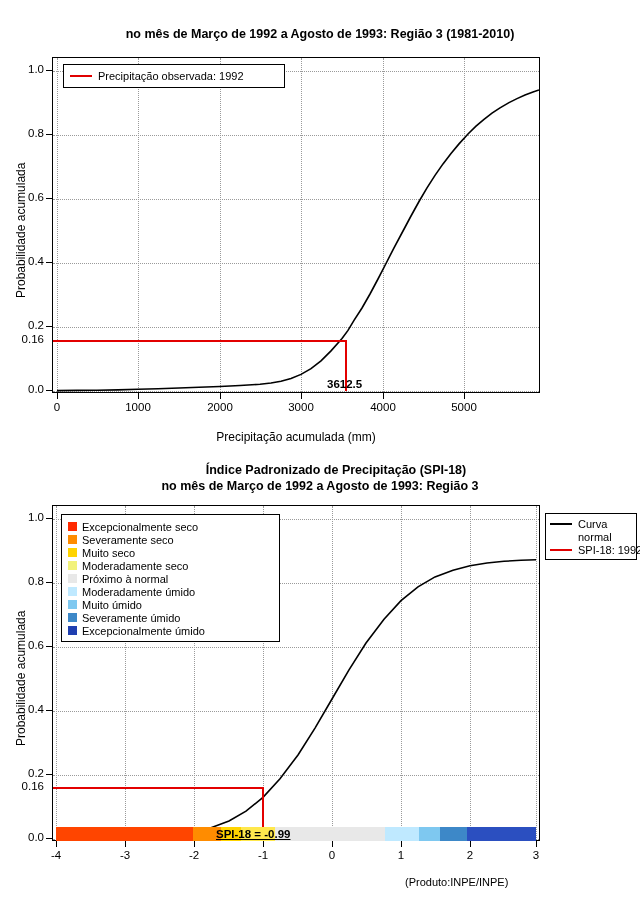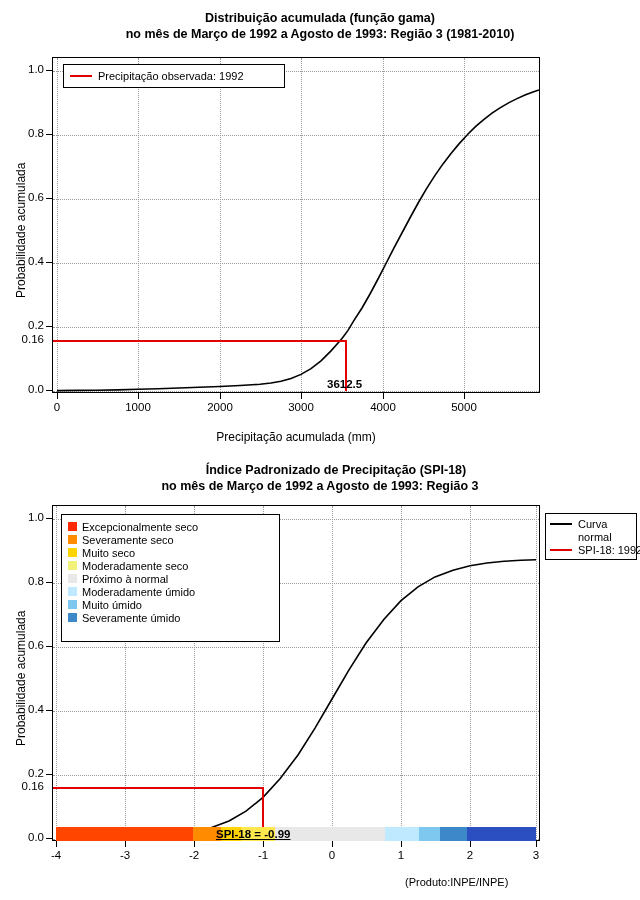--- a/index.html
+++ b/index.html
@@ -39,21 +39,20 @@
 
   svg{display:block;}
 </style>
 </head>
 <body>
 
 <div class="page">
 
   <div class="panel" style="top:0;height:450px;">
 
-    <div class="title" style="position:absolute;top:10px;left:0;width:640px;">Distribuição acumulada (função gama)</div>
     <div class="title" style="position:absolute;top:26px;left:0;width:640px;">no mês de Março de 1992 a Agosto de 1993: Região 3 (1981-2010)</div>
 
     <div class="plotbox" style="left:52px;top:57px;width:488px;height:336px;">
 
       <div class="gridline" style="left:0;top:13px;width:486px;"></div>
       <div class="gridline" style="left:0;top:77px;width:486px;"></div>
       <div class="gridline" style="left:0;top:141px;width:486px;"></div>
       <div class="gridline" style="left:0;top:205px;width:486px;"></div>
       <div class="gridline" style="left:0;top:269px;width:486px;"></div>
       <div class="gridline" style="left:0;top:333px;width:486px;"></div>
@@ -171,20 +170,24 @@
             <span class="legend-swatch" style="background:#bfe9ff;"></span>
             <span class="legend-text">Moderadamente úmido</span>
           </div>
         <div class="legend-row">
             <span class="legend-swatch" style="background:#7ec8f0;"></span>
             <span class="legend-text">Muito úmido</span>
           </div>
         <div class="legend-row">
             <span class="legend-swatch" style="background:#3d88c8;"></span>
             <span class="legend-text">Severamente úmido</span>
+          </div>
+        <div class="legend-row">
+            <span class="legend-swatch" style="background:#1f3fb0;"></span>
+            <span class="legend-text">Excepcionalmente úmido</span>
           </div>
       </div>
 
       <div class="ribbon" style="left:3px;top:321px;width:480px;">
         <div class="ribbon-seg" style="left:0px;width:137px;background:#ff4500;"></div>
         <div class="ribbon-seg" style="left:137px;width:28px;background:#ff8c00;"></div>
         <div class="ribbon-seg" style="left:165px;width:20px;background:#ffd400;"></div>
         <div class="ribbon-seg" style="left:185px;width:34px;background:#ffe84d;"></div>
         <div class="ribbon-seg" style="left:219px;width:110px;background:#e8e8e8;"></div>
         <div class="ribbon-seg" style="left:329px;width:34px;background:#bfe9ff;"></div>

